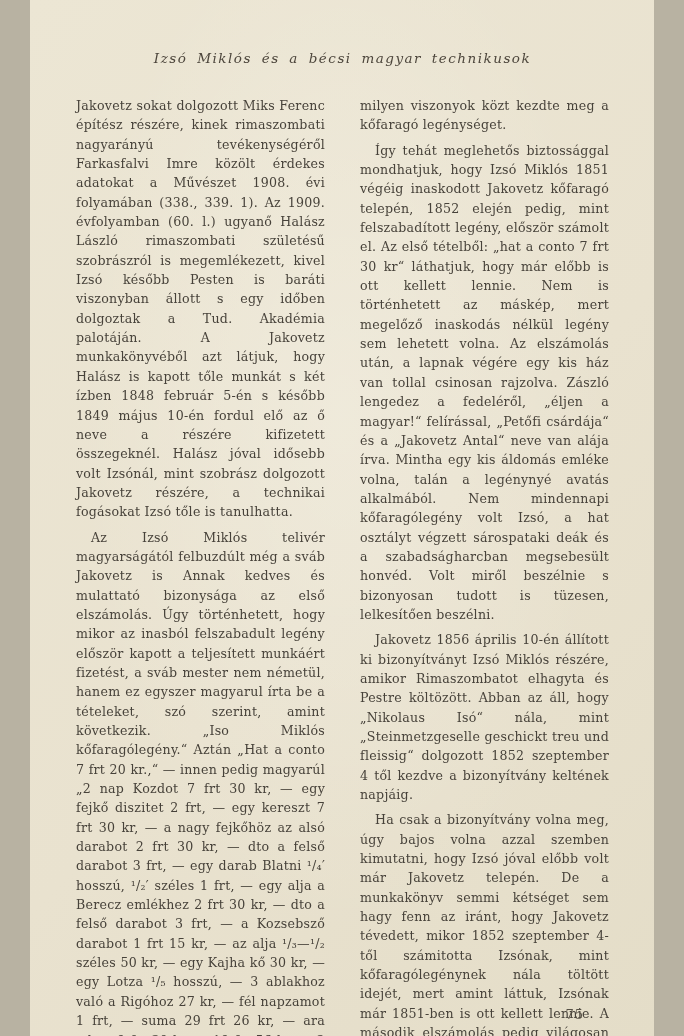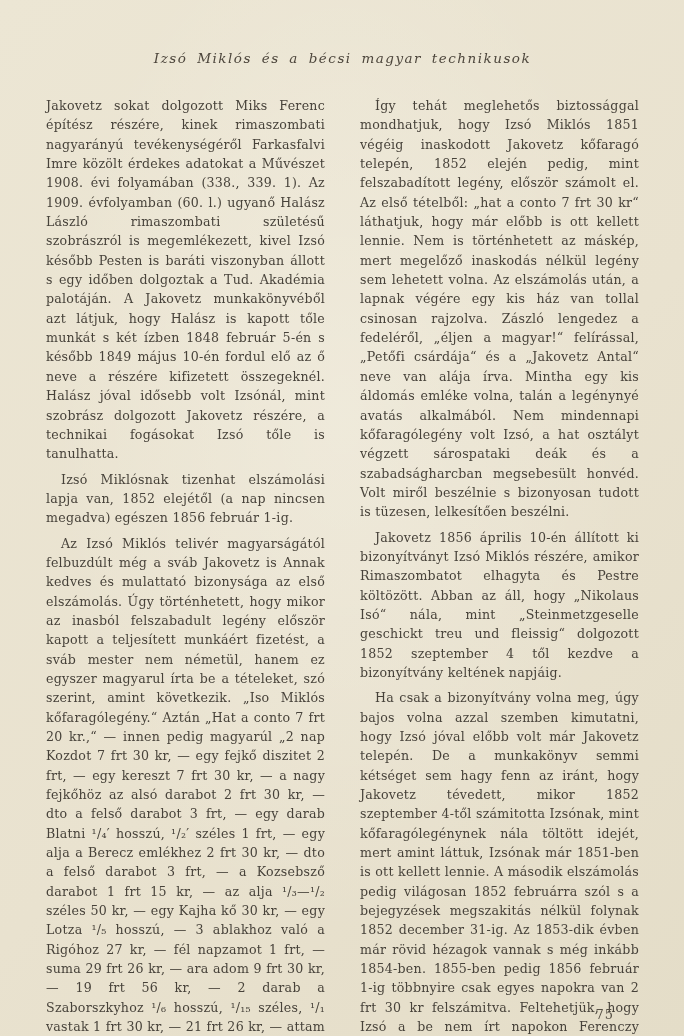--- a/index.html
+++ b/index.html
@@ -2,21 +2,21 @@
 <html><head>
 <meta charset="utf-8">
 <style>
   html, body {
     margin: 0;
     padding: 0;
     background: #b8b2a2;
   }
   .page {
     position: relative;
-    width: 684px;
+    width: 624px;
     height: 1036px;
     margin: 0 auto;
     background:
       radial-gradient(ellipse at 50% 40%, rgba(255,255,250,0.25) 0%, rgba(0,0,0,0) 60%),
       linear-gradient(135deg, #ece6d4 0%, #e9e2cf 55%, #e4ddc8 100%);
     box-sizing: border-box;
     padding: 50px 39px 0 40px;
     font-family: "DejaVu Serif", "Liberation Serif", serif;
     color: #46413a;
     overflow: hidden;
@@ -64,25 +64,25 @@
 </style>
 </head>
 <body>
 
 <div class="page">
   <div class="running-head">Izsó Miklós és a bécsi magyar technikusok</div>
 
   <div class="columns">
     <div class="column">
         <p class="para">Jakovetz sokat dolgozott Miks Ferenc építész részére, kinek rimaszombati nagyarányú tevékenységéről Farkasfalvi Imre közölt érdekes adatokat a Művészet 1908. évi folyamában (338., 339. 1). Az 1909. évfolyamban (60. l.) ugyanő Halász László rimaszombati születésű szobrászról is megemlékezett, kivel Izsó később Pesten is baráti viszonyban állott s egy időben dolgoztak a Tud. Akadémia palotáján. A Jakovetz munkakönyvéből azt látjuk, hogy Halász is kapott tőle munkát s két ízben 1848 február 5-én s később 1849 május 10-én fordul elő az ő neve a részére kifizetett összegeknél. Halász jóval idősebb volt Izsónál, mint szobrász dolgozott Jakovetz részére, a technikai fogásokat Izsó tőle is tanulhatta.</p>
-        <p class="para indent">Izsó Miklósnak tizenhat elszámolási lapja van, 1852 elejétől (a nap nincsen megadva) egészen 1856 február 1-ig.</p>
         <p class="para indent">Az Izsó Miklós telivér magyarságától felbuzdúlt még a sváb Jakovetz is Annak kedves és mulattató bizonysága az első elszámolás. Úgy történhetett, hogy mikor az inasból felszabadult legény először kapott a teljesített munkáért fizetést, a sváb mester nem németül, hanem ez egyszer magyarul írta be a tételeket, szó szerint, amint következik. „Iso Miklós kőfaragólegény.“ Aztán „Hat a conto 7 frt 20 kr.,“ — innen pedig magyarúl „2 nap Kozdot 7 frt 30 kr, — egy fejkő diszitet 2 frt, — egy kereszt 7 frt 30 kr, — a nagy fejkőhöz az alsó darabot 2 frt 30 kr, — dto a felső darabot 3 frt, — egy darab Blatni ¹/₄′ hosszú, ¹/₂′ széles 1 frt, — egy alja a Berecz emlékhez 2 frt 30 kr, — dto a felső darabot 3 frt, — a Kozsebsző darabot 1 frt 15 kr, — az alja ¹/₃—¹/₂ széles 50 kr, — egy Kajha kő 30 kr, — egy Lotza ¹/₅ hosszú, — 3 ablakhoz való a Rigóhoz 27 kr, — fél napzamot 1 frt, — suma 29 frt 26 kr, — ara adom 9 frt 30 kr, — 19 frt 56 kr, — 2 darab a Szaborszkyhoz ¹/₆ hosszú, ¹/₁₅ széles, ¹/₁ vastak 1 frt 30 kr, — 21 frt 26 kr, — attam 2 frt 30 kr, — 18 frt 56 kr, — atam 7 frt 30 kr, — dto 25 kr, — 11 frt 1 kr.“.</p>
         <p class="para indent">Az egész első számadást eredeti ortagrafiájával együtt másoltam le, mert hiszen úgy a munkákból, mint az írásból mindjárt tájékozást lehet szerezni arról, hogy Izsó Miklós</p>
       </div>
     <div class="column">
+        <p class="para">milyen viszonyok közt kezdte meg a kőfaragó legénységet.</p>
         <p class="para indent">Így tehát meglehetős biztossággal mondhatjuk, hogy Izsó Miklós 1851 végéig inaskodott Jakovetz kőfaragó telepén, 1852 elején pedig, mint felszabadított legény, először számolt el. Az első tételből: „hat a conto 7 frt 30 kr“ láthatjuk, hogy már előbb is ott kellett lennie. Nem is történhetett az máskép, mert megelőző inaskodás nélkül legény sem lehetett volna. Az elszámolás után, a lapnak végére egy kis ház van tollal csinosan rajzolva. Zászló lengedez a fedeléről, „éljen a magyar!“ felírással, „Petőfi csárdája“ és a „Jakovetz Antal“ neve van alája írva. Mintha egy kis áldomás emléke volna, talán a legénynyé avatás alkalmából. Nem mindennapi kőfaragólegény volt Izsó, a hat osztályt végzett sárospataki deák és a szabadságharcban megsebesült honvéd. Volt miről beszélnie s bizonyosan tudott is tüzesen, lelkesítően beszélni.</p>
         <p class="para indent">Jakovetz 1856 április 10-én állított ki bizonyítványt Izsó Miklós részére, amikor Rimaszombatot elhagyta és Pestre költözött. Abban az áll, hogy „Nikolaus Isó“ nála, mint „Steinmetzgeselle geschickt treu und fleissig“ dolgozott 1852 szeptember 4 től kezdve a bizonyítvány keltének napjáig.</p>
         <p class="para indent">Ha csak a bizonyítvány volna meg, úgy bajos volna azzal szemben kimutatni, hogy Izsó jóval előbb volt már Jakovetz telepén. De a munkakönyv semmi kétséget sem hagy fenn az iránt, hogy Jakovetz tévedett, mikor 1852 szeptember 4-től számitotta Izsónak, mint kőfaragólegénynek nála töltött idejét, mert amint láttuk, Izsónak már 1851-ben is ott kellett lennie. A második elszámolás pedig világosan 1852 februárra szól s a bejegyzések megszakitás nélkül folynak 1852 december 31-ig. Az 1853-dik évben már rövid hézagok vannak s még inkább 1854-ben. 1855-ben pedig 1856 február 1-ig többnyire csak egyes napokra van 2 frt 30 kr felszámitva. Feltehetjük, hogy Izsó a be nem írt napokon Ferenczy műtermében dolgozhatott.</p>
       </div>
   </div>
 
   <div class="page-number">75</div>
 </div>
 
 </body></html>

